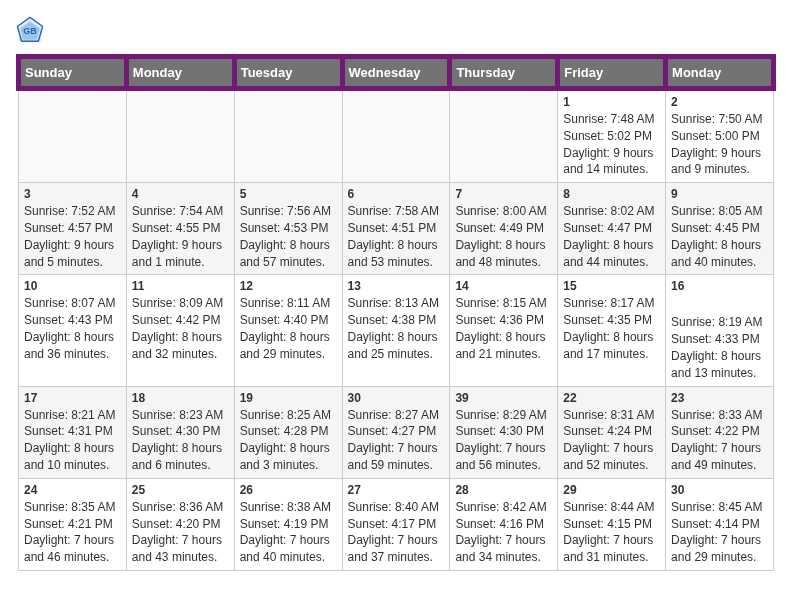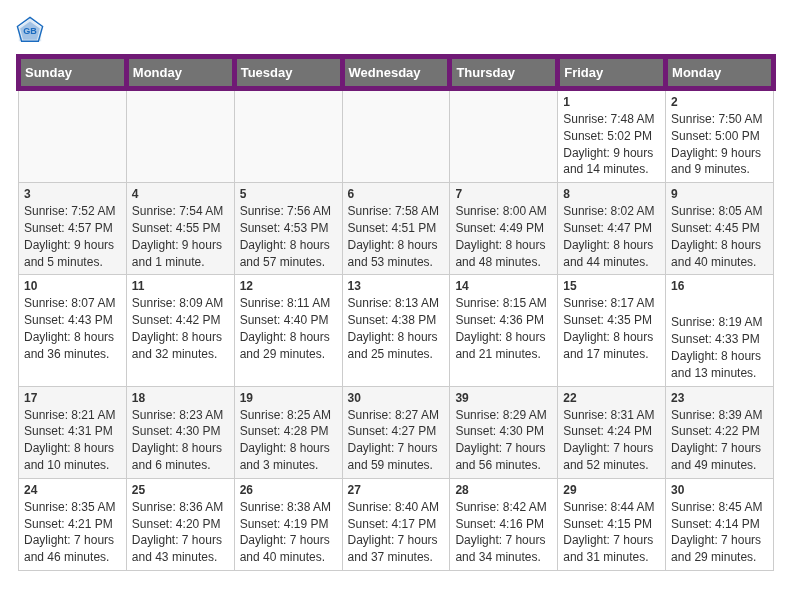--- a/index.html
+++ b/index.html
@@ -268,21 +268,21 @@
 Daylight: 7 hours and 56 minutes.</div>
         </td>
         <td>
           <span class="day-number">22</span>
           <div class="day-info" style="white-space: pre-line;">Sunrise: 8:31 AM
 Sunset: 4:24 PM
 Daylight: 7 hours and 52 minutes.</div>
         </td>
         <td>
           <span class="day-number">23</span>
-          <div class="day-info" style="white-space: pre-line;">Sunrise: 8:39 AM
+          <div class="day-info" style="white-space: pre-line;">Sunrise: 8:33 AM
 Sunset: 4:22 PM
 Daylight: 7 hours and 49 minutes.</div>
         </td>
       </tr>
       <tr>
         <td>
           <span class="day-number">24</span>
           <div class="day-info" style="white-space: pre-line;">Sunrise: 8:35 AM
 Sunset: 4:21 PM
 Daylight: 7 hours and 46 minutes.</div>

